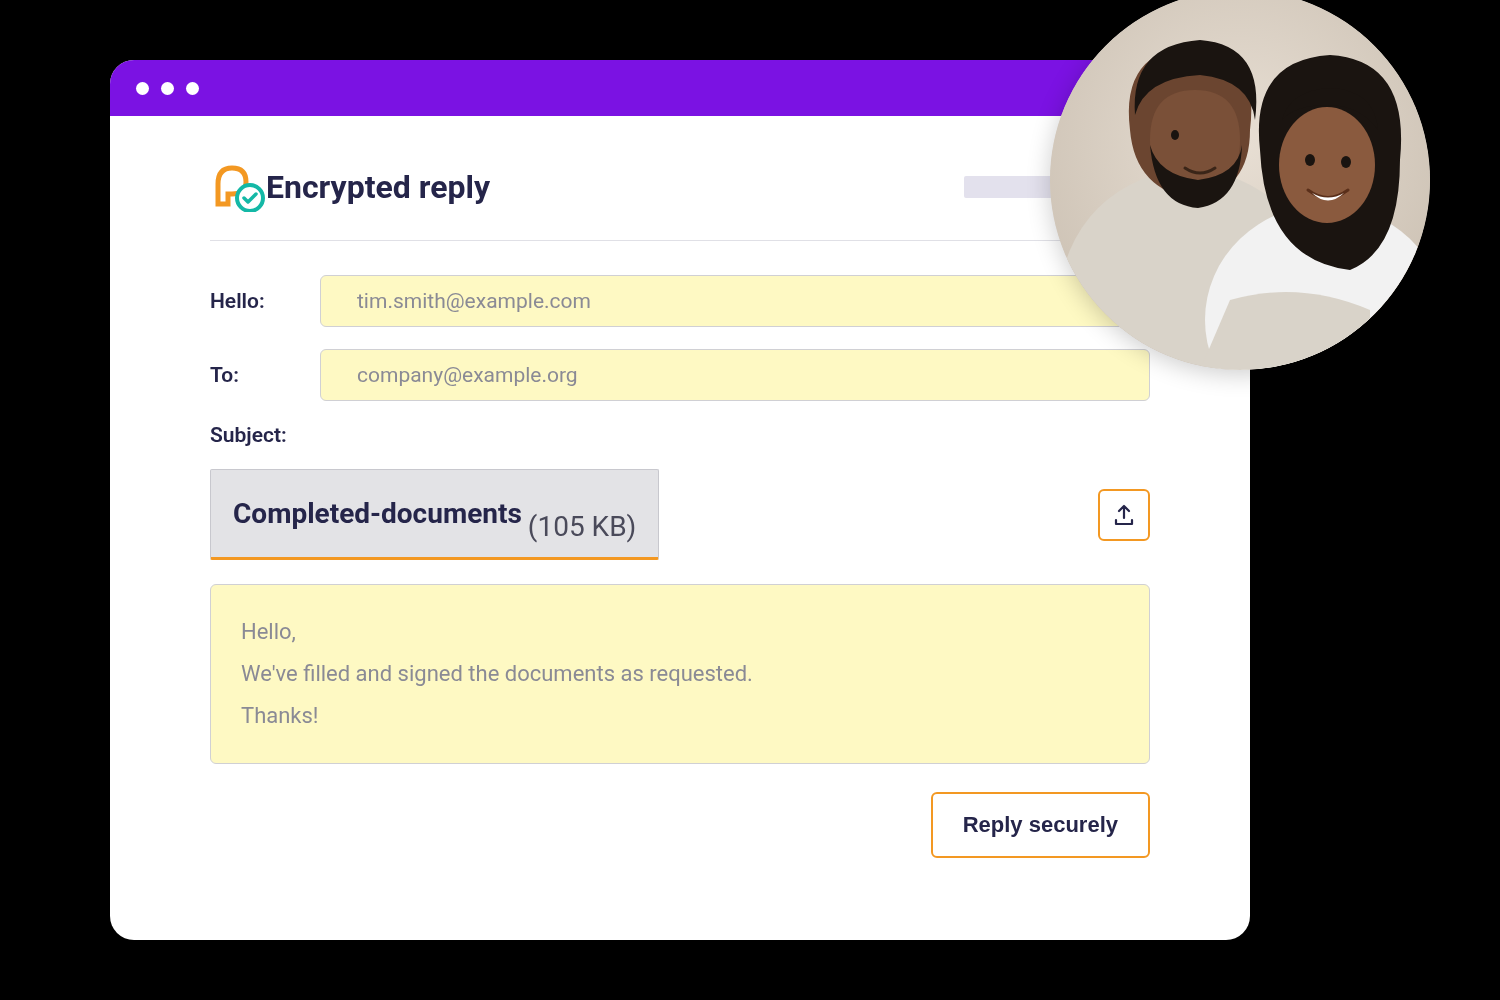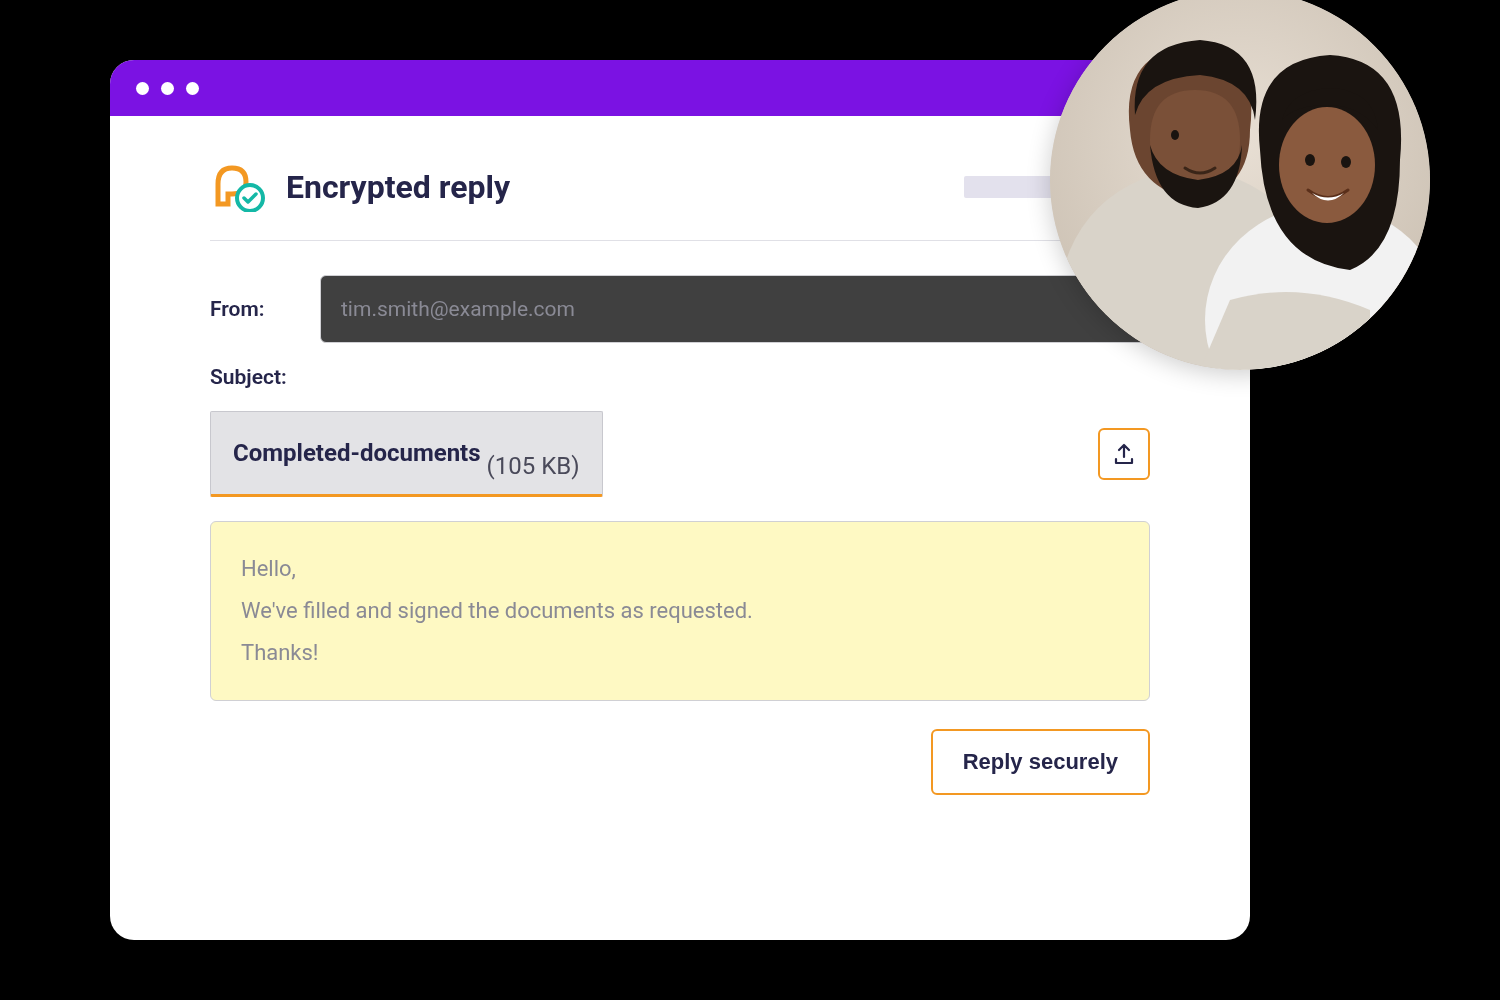--- a/index.html
+++ b/index.html
@@ -45,21 +45,20 @@
       height: 13px;
       border-radius: 50%;
       background: #fff;
     }
     .content {
       padding: 46px 100px 40px 100px;
     }
     .header-row {
       display: flex;
       align-items: center;
-      gap: 20px;
       padding-bottom: 28px;
       border-bottom: 1px solid #e0e0e6;
       margin-bottom: 34px;
       position: relative;
     }
     .logo {
       width: 56px;
       height: 50px;
       position: relative;
       flex-shrink: 0;
@@ -94,46 +93,46 @@
     }
     .label {
       width: 110px;
       font-size: 21px;
       font-weight: 600;
       color: #25254a;
       flex-shrink: 0;
     }
     .input-box {
       flex: 1;
-      height: 68px;
-      background: #404040;
+      height: 52px;
+      background: #fef9c3;
       border: 1px solid #d0d0d4;
       border-radius: 6px;
-      padding: 0 20px;
+      padding: 0 36px;
       display: flex;
       align-items: center;
       font-size: 21px;
       color: #8a8a95;
     }
     .attachment-row {
       display: flex;
       align-items: center;
       justify-content: space-between;
       margin-bottom: 24px;
       margin-top: 8px;
     }
     .attachment-chip {
       display: inline-flex;
       align-items: center;
       padding: 14px 22px;
       background: #e3e3e6;
       border: 1px solid #c8c8ce;
       border-bottom: 3px solid #f39822;
       border-radius: 2px;
-      font-size: 24px;
+      font-size: 28px;
       color: #25254a;
     }
     .attachment-name {
       font-weight: 700;
       margin-right: 6px;
     }
     .attachment-size {
       font-weight: 400;
       color: #4a4a5a;
       margin-top: 26px;
@@ -213,24 +212,28 @@
           </svg>
         </div>
         <h1 class="page-title">Encrypted reply</h1>
         <div class="header-placeholder">
           <div class="ph1"></div>
           <div class="ph2"></div>
         </div>
       </div>
 
       <div class="field-row">
-        <div class="label">From:</div>
+        <div class="label">Hello:</div>
         <div class="input-box">tim.smith@example.com</div>
       </div>
 
+      <div class="field-row">
+        <div class="label">To:</div>
+        <div class="input-box">company@example.org</div>
+      </div>
 
       <div class="field-row">
         <div class="label">Subject:</div>
       </div>
 
       <div class="attachment-row">
         <div class="attachment-chip">
           <span class="attachment-name">Completed-documents</span>
           <span class="attachment-size">(105 KB)</span>
         </div>

